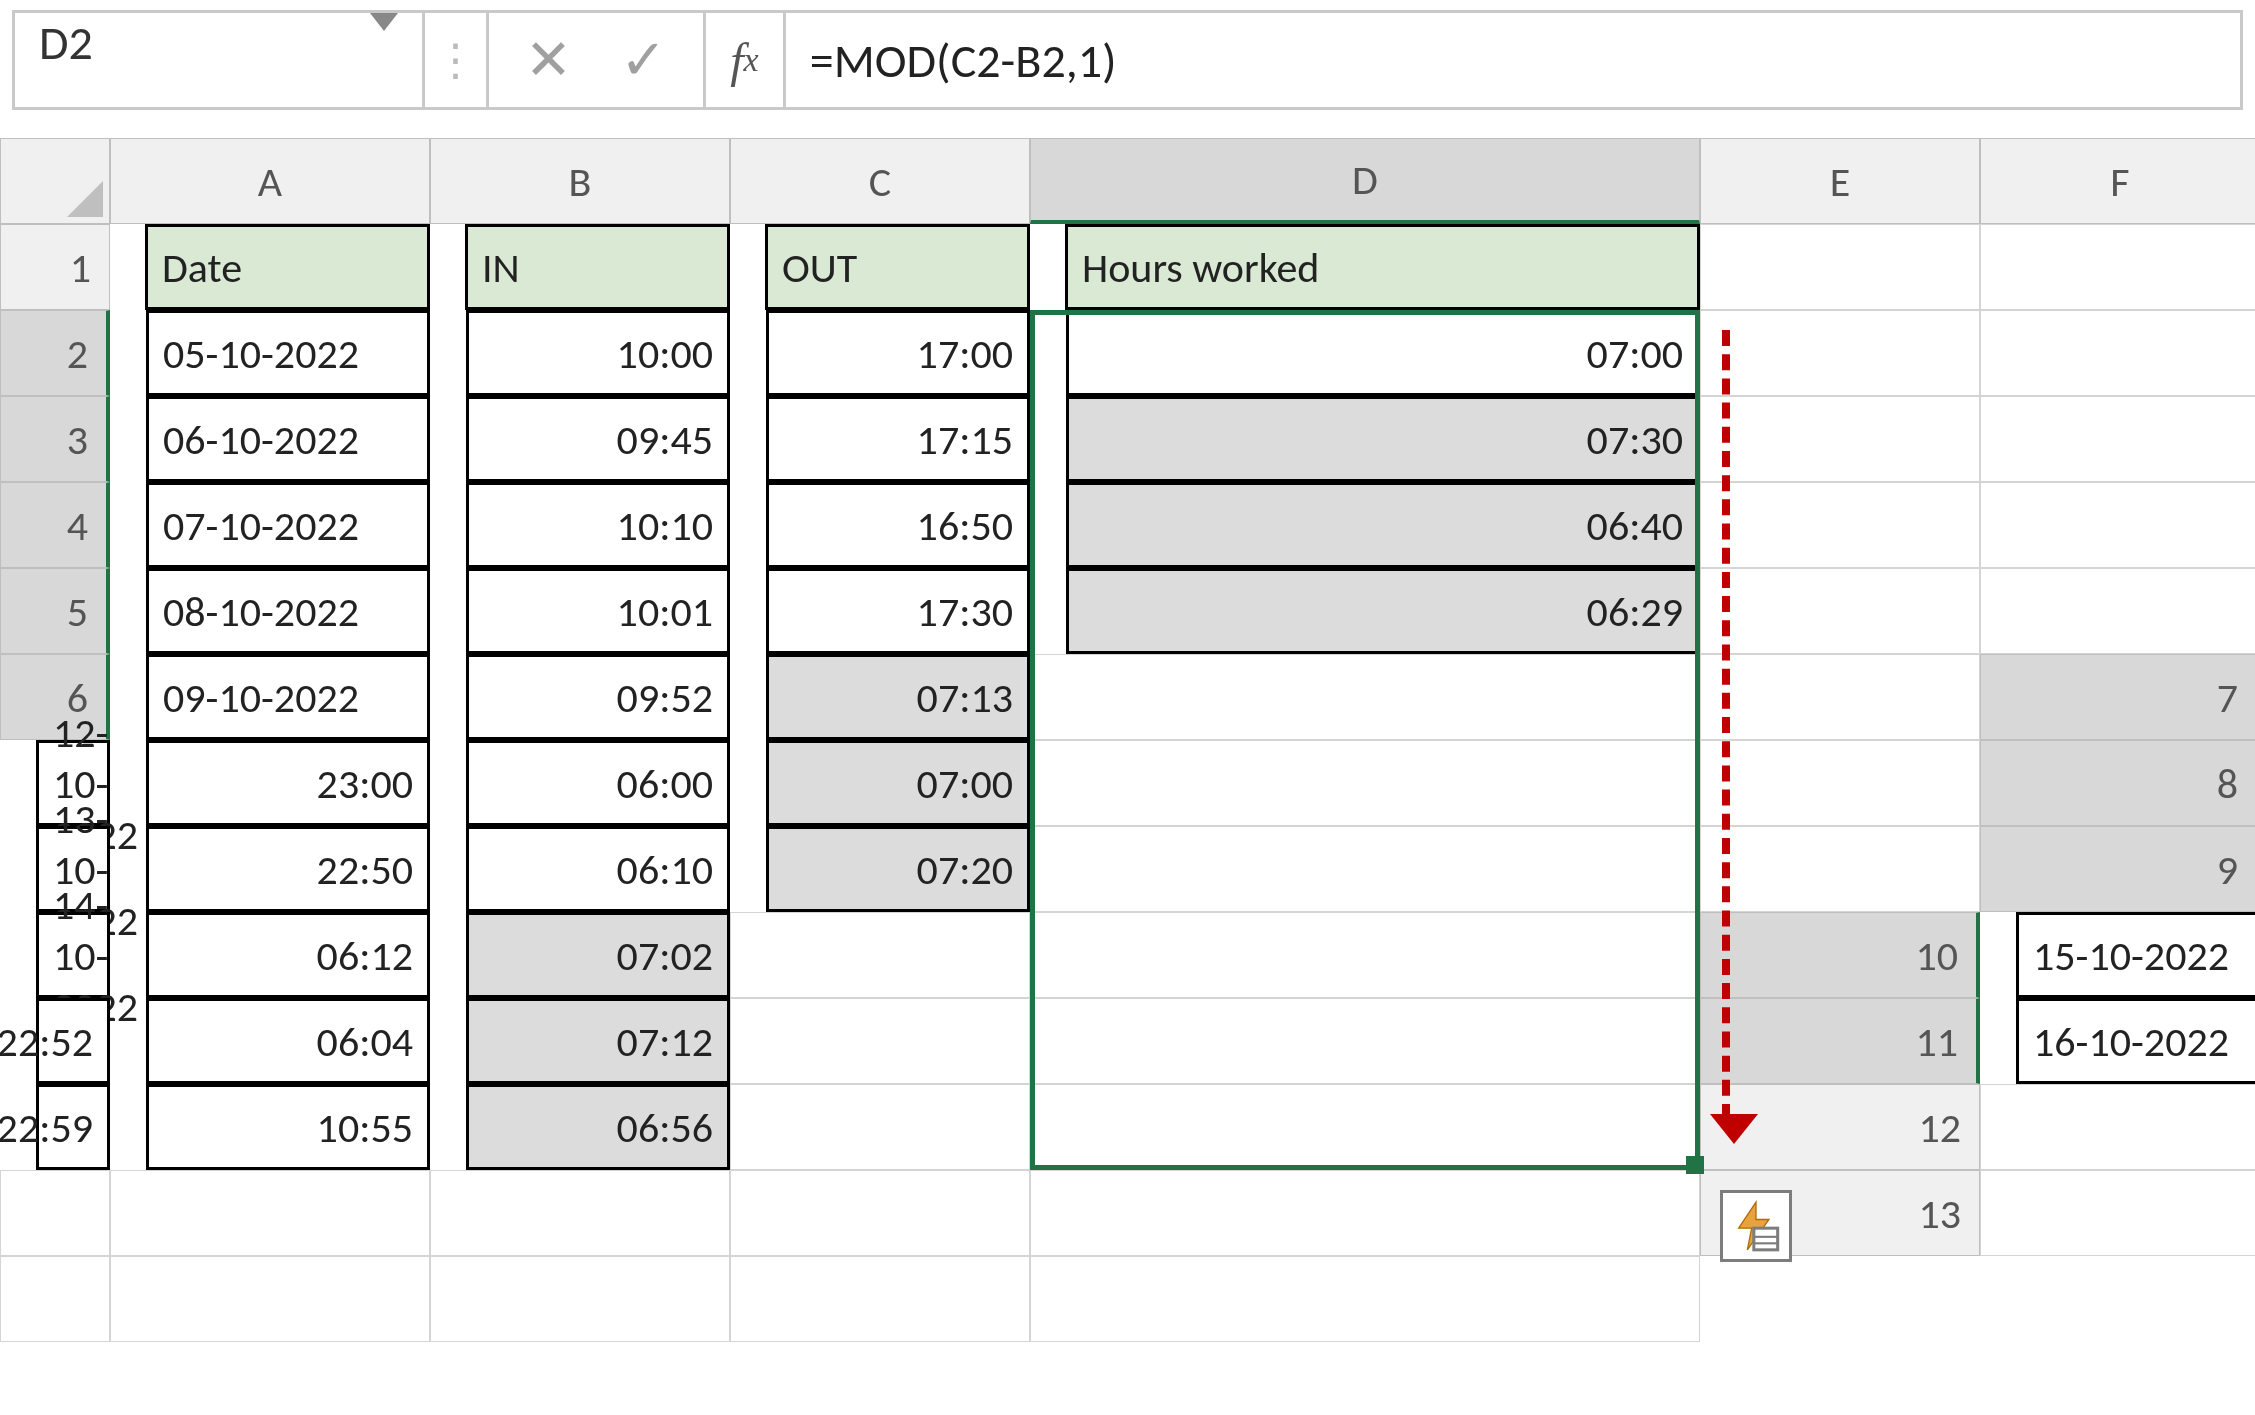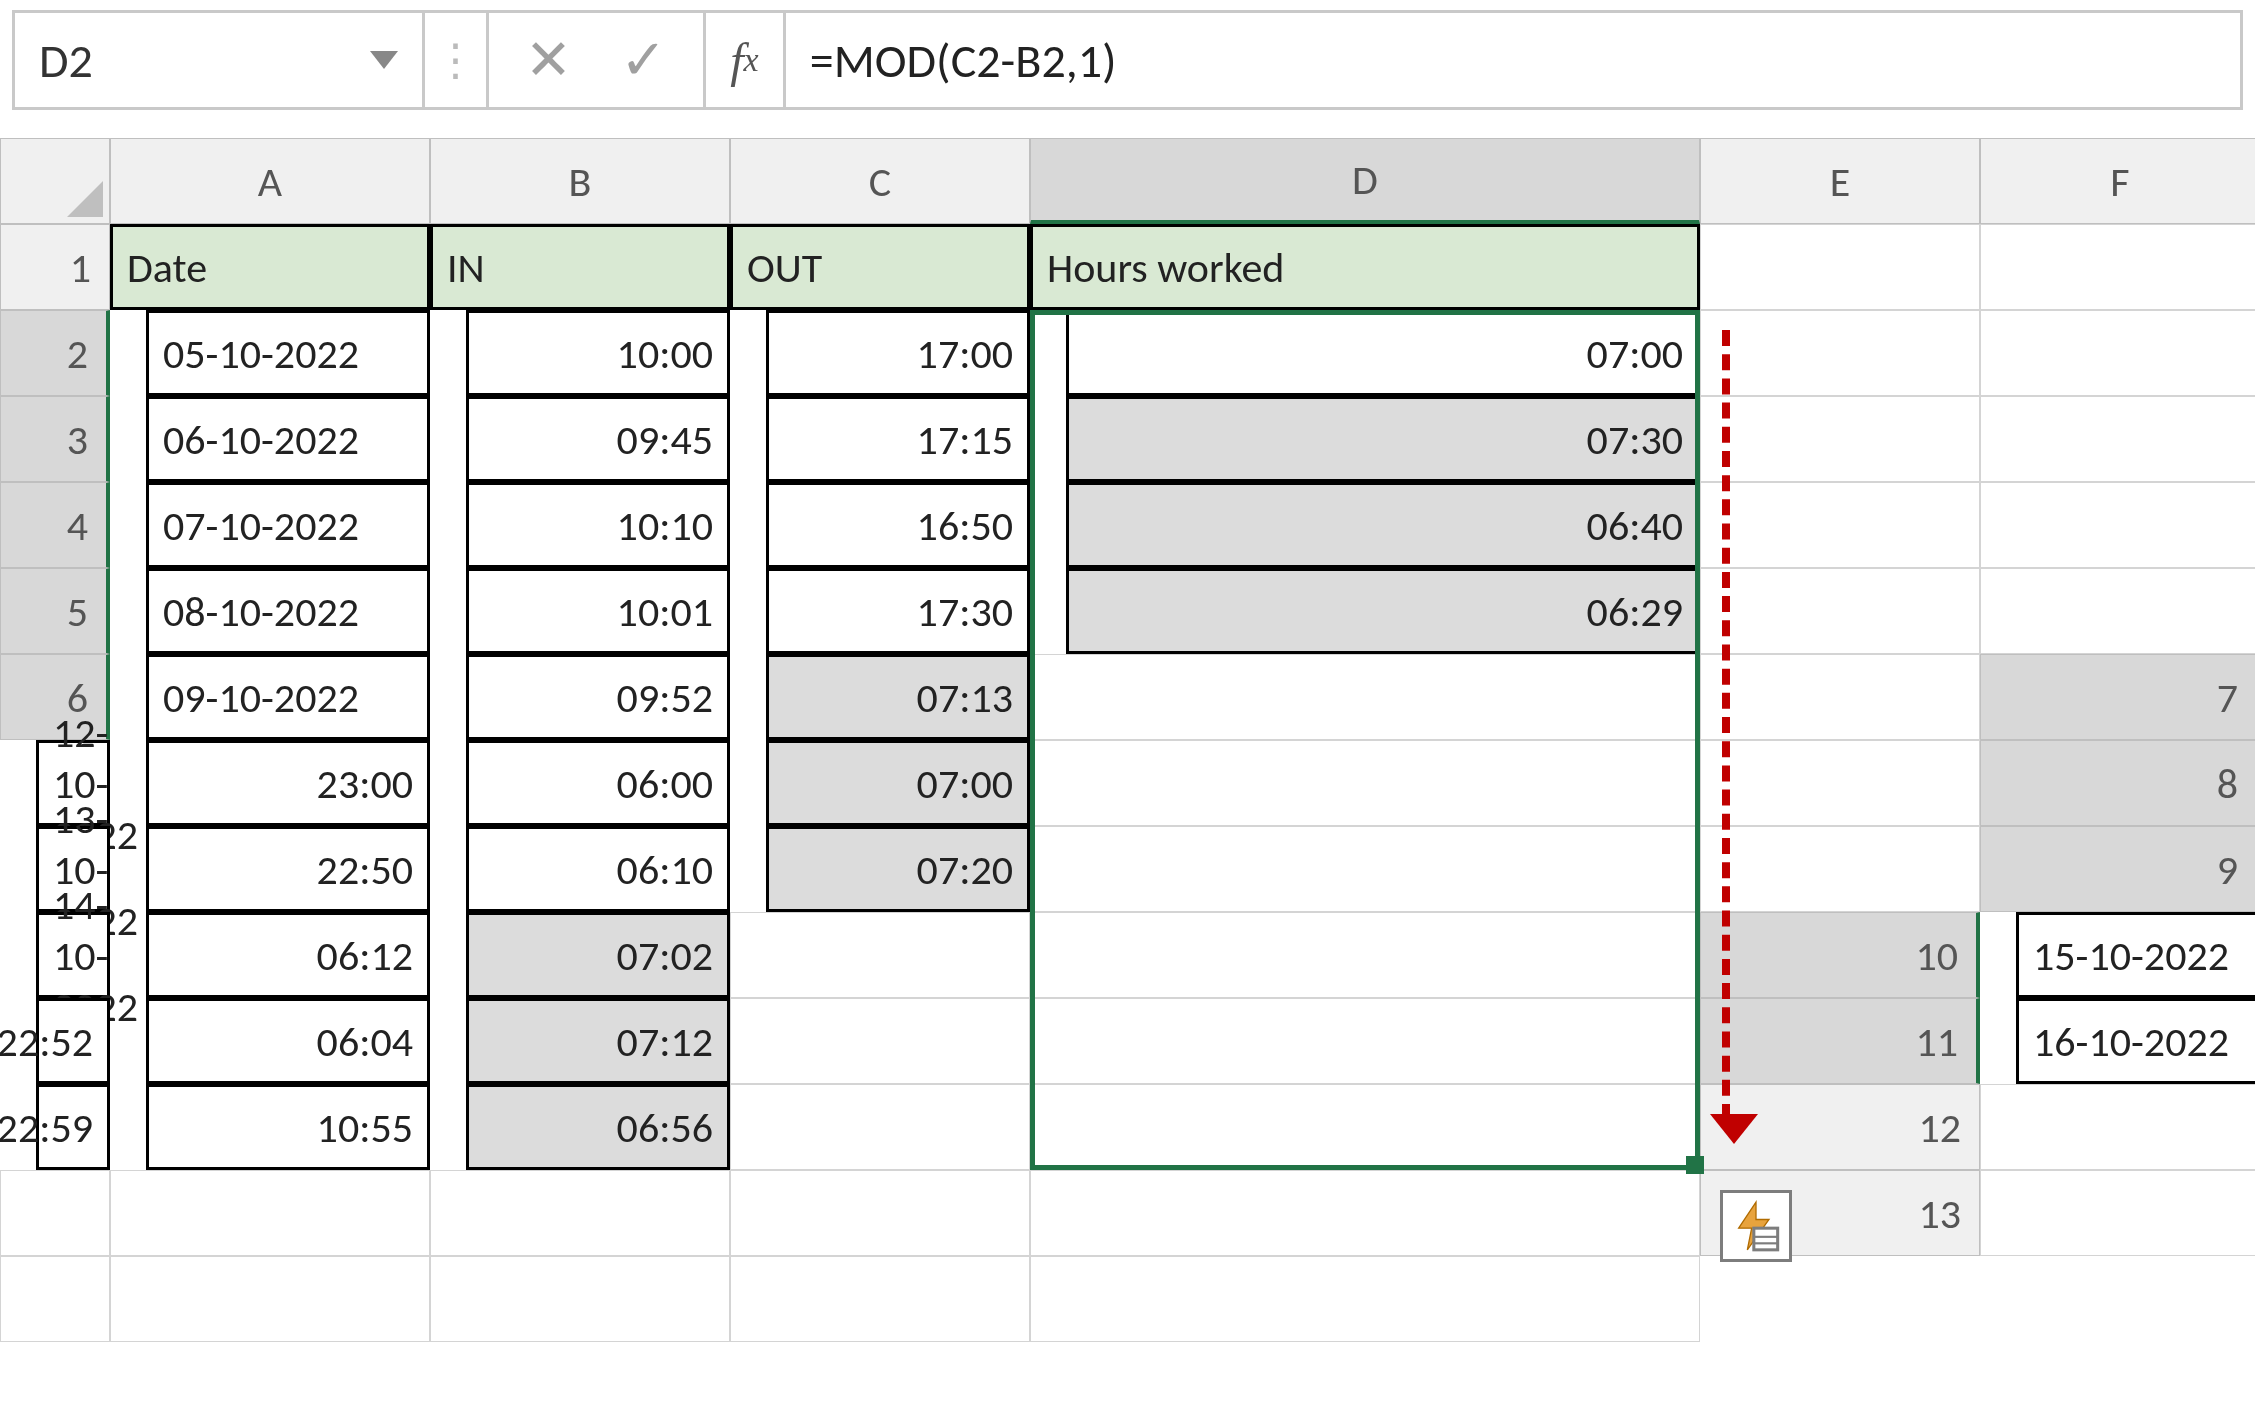--- a/index.html
+++ b/index.html
@@ -33,21 +33,21 @@
     display:flex;
     align-items:stretch;
     height:100px;
     border:3px solid var(--formula-bar-border);
     margin:10px 12px 0 12px;
     background:#fff;
   }
   .fbar .namebox{
     width:410px;
     display:flex;
-    align-items:center;
+    align-items:flex-start;
     padding:0 24px;
     border-right:3px solid var(--formula-bar-border);
     font-size:48px;
     color:#333;
     position:relative;
   }
   .fbar .namebox .dd{
     margin-left:auto;
     width:0;height:0;
     border-left:14px solid transparent;
@@ -140,20 +140,21 @@
     padding:0 14px;
     font-size:42px;
     background:#fff;
     position:relative;
   }
   .cell.right{justify-content:flex-end}
   .cell.hrow{
     background:var(--headerrow-bg);
     border:3px solid var(--data-border);
     font-size:42px;
+    margin-left:35px;
   }
   .cell.data{
     border:3px solid var(--data-border);
     margin-left:36px;
   }
   .cell.selrange{
     background:var(--sel-fill);
   }
 
   

